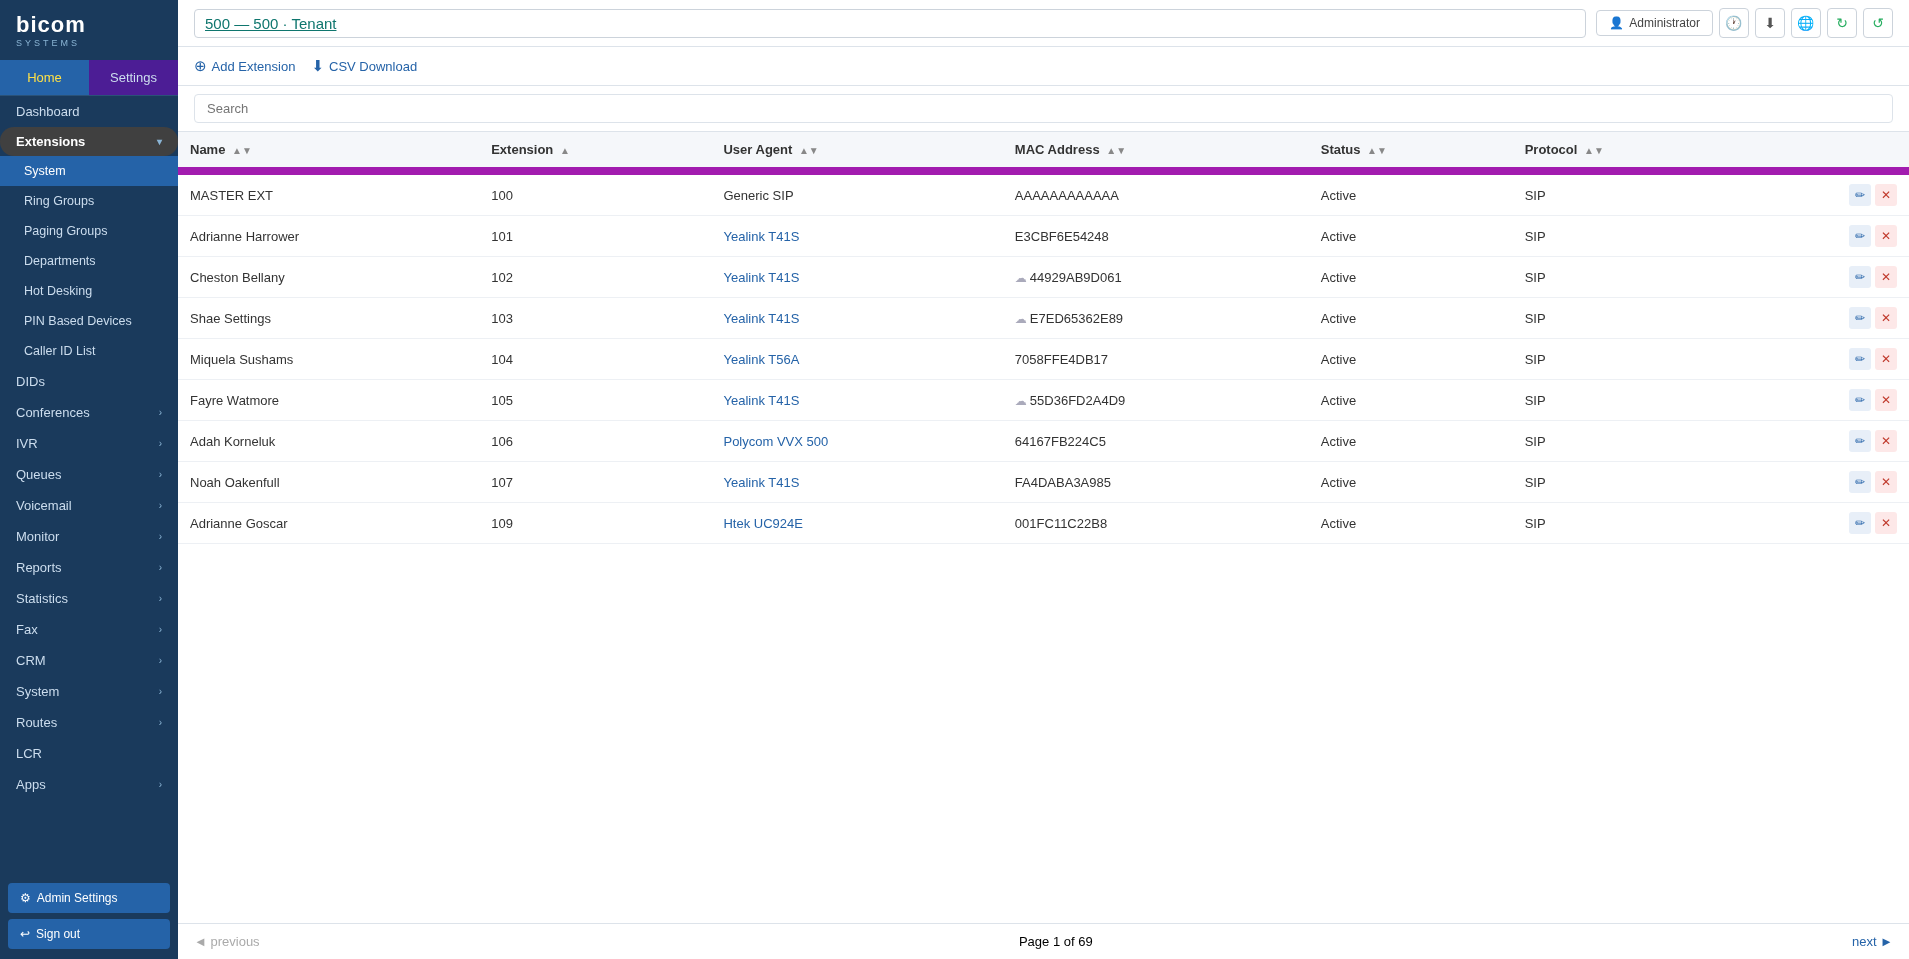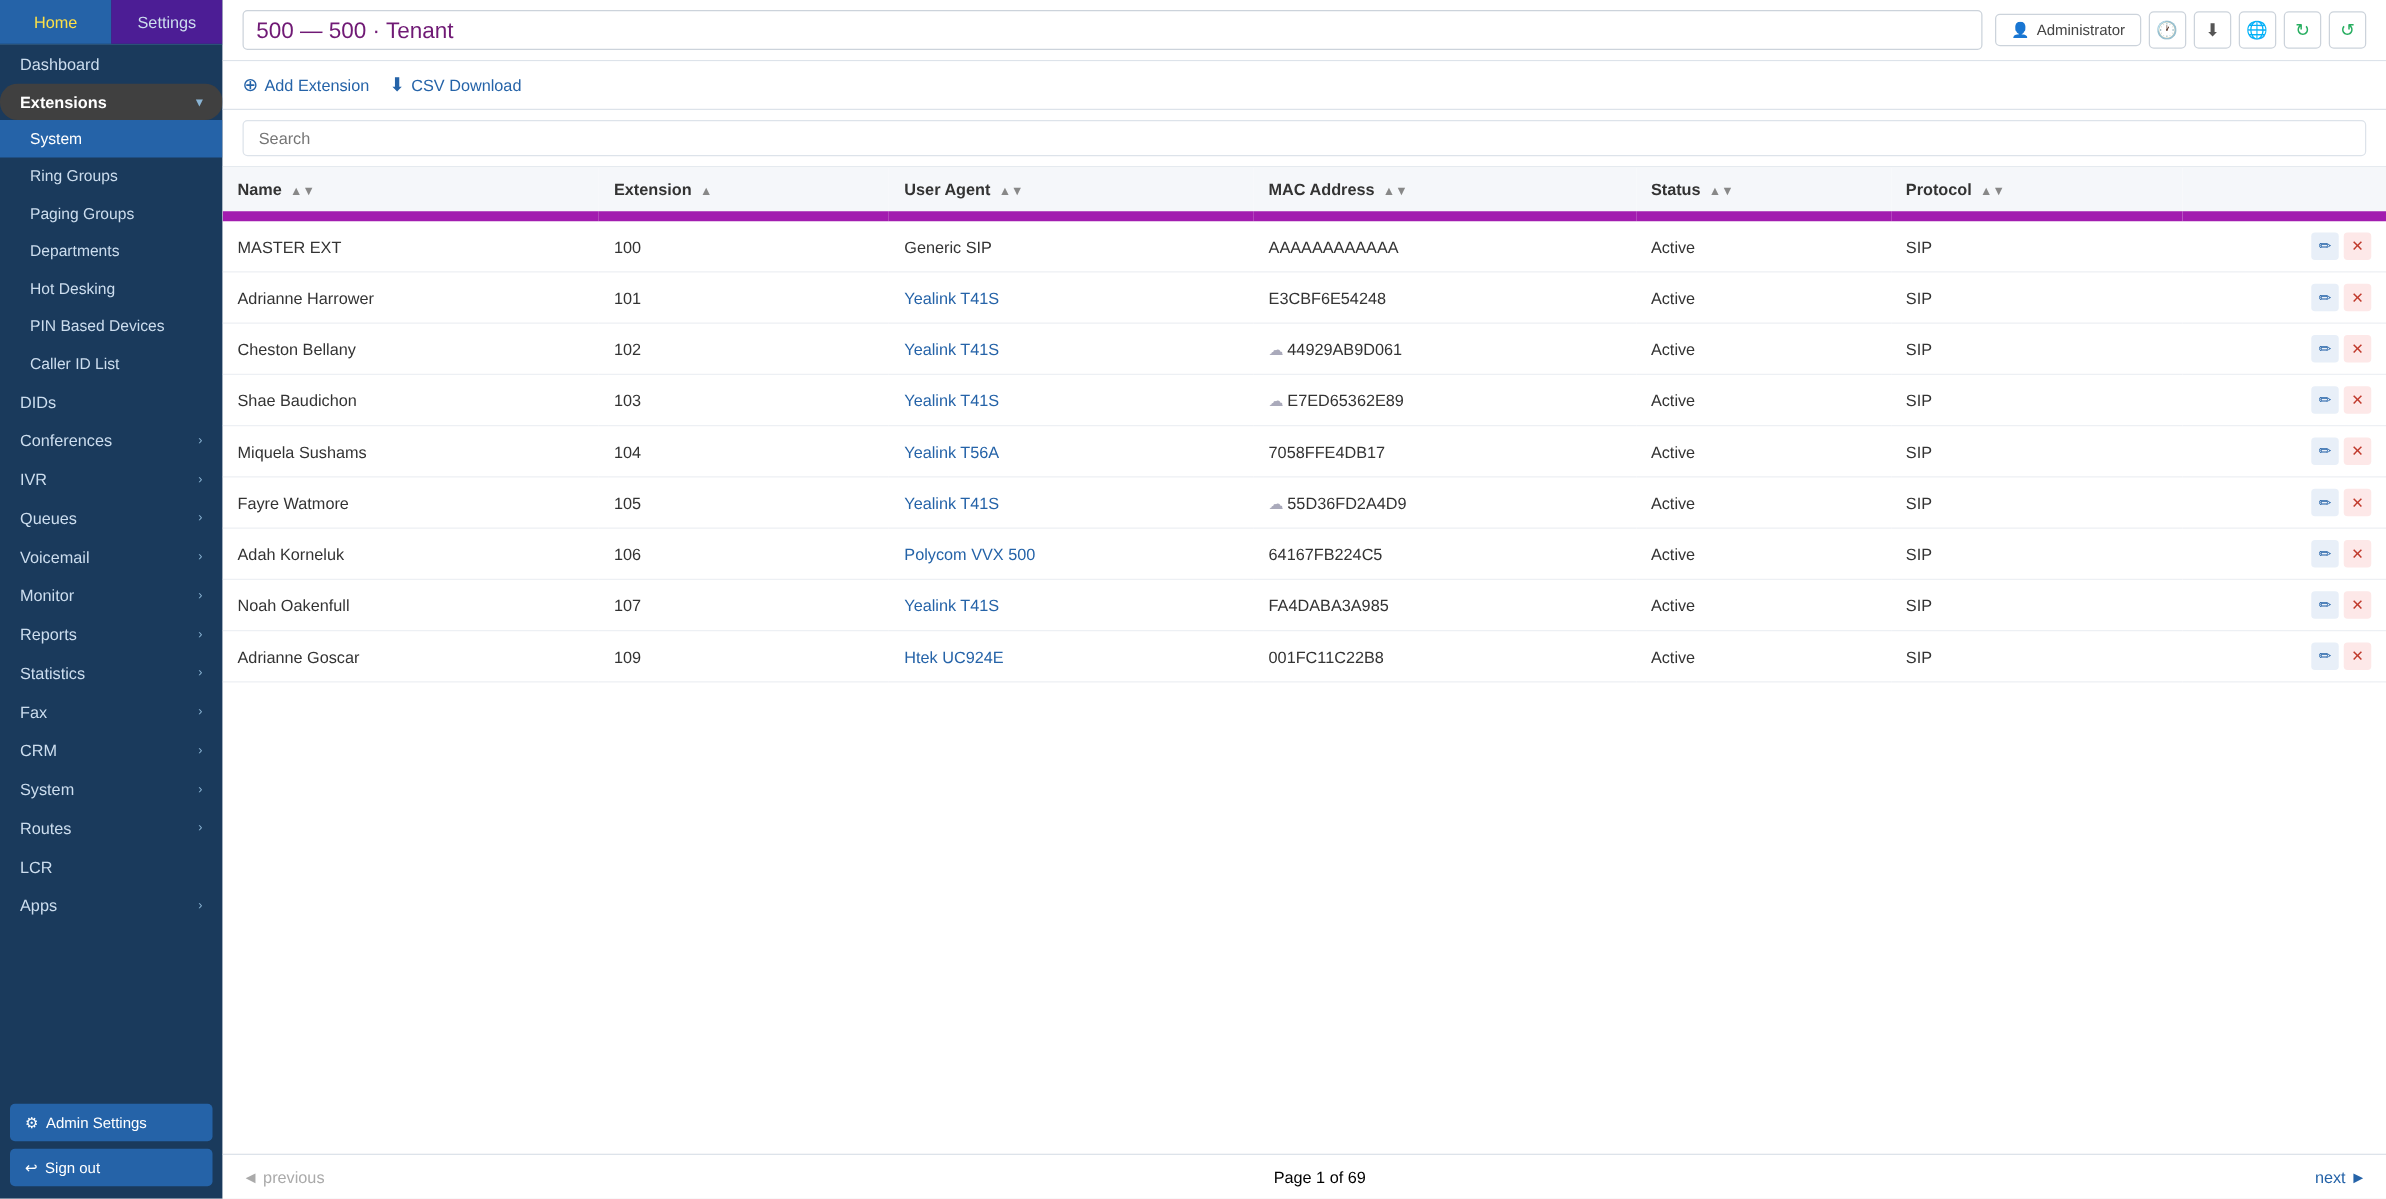--- a/index.html
+++ b/index.html
@@ -116,25 +116,26 @@
       padding: 8px 16px;
       display: flex;
       align-items: center;
       gap: 10px;
     }
     #tenant-select {
       flex: 1;
       padding: 5px 10px;
       border: 1px solid #ccd3db;
       border-radius: 4px;
-      font-size: 18px;
-      background: #fff;
-      color: #701a75;
+      font-size: 15px;
+      background: #fff;
+      color: #0f766e;
       appearance: none;
       cursor: pointer;
+      text-decoration: underline;
     }
     .header-actions {
       display: flex;
       align-items: center;
       gap: 6px;
     }
     .header-admin-btn {
       padding: 5px 12px;
       border: 1px solid #ccd3db;
       border-radius: 4px;
@@ -267,20 +268,24 @@
       background: none;
       border: none;
       font-size: 13px;
     }
     .page-nav.disabled { color: #aaa; cursor: default; pointer-events: none; }
   </style>
 </head>
 <body>
 
 <div id="sidebar">
+  <div id="sidebar-logo">
+    <div class="logo-text">bicom</div>
+    <div class="logo-sub">SYSTEMS</div>
+  </div>
 
   <div class="sidebar-nav-tabs">
     <div class="nav-tab active">Home</div>
     <div class="nav-tab">Settings</div>
   </div>
 
   <div class="sidebar-item">
     <span>Dashboard</span>
   </div>
 
@@ -459,21 +464,21 @@
       <td>Active</td>
       <td>SIP</td>
       <td>
         <div class="row-actions">
           <button class="row-edit-btn" title="Edit">✏</button>
           <button class="row-del-btn" title="Delete">✕</button>
         </div>
       </td>
     </tr>
           <tr>
-      <td>Shae Baudichon</td>
+      <td>Shae Settings</td>
       <td>103</td>
       <td class="link-cell">Yealink T41S</td>
       <td><span class="cloud-icon">☁</span>E7ED65362E89</td>
       <td>Active</td>
       <td>SIP</td>
       <td>
         <div class="row-actions">
           <button class="row-edit-btn" title="Edit">✏</button>
           <button class="row-del-btn" title="Delete">✕</button>
         </div>

